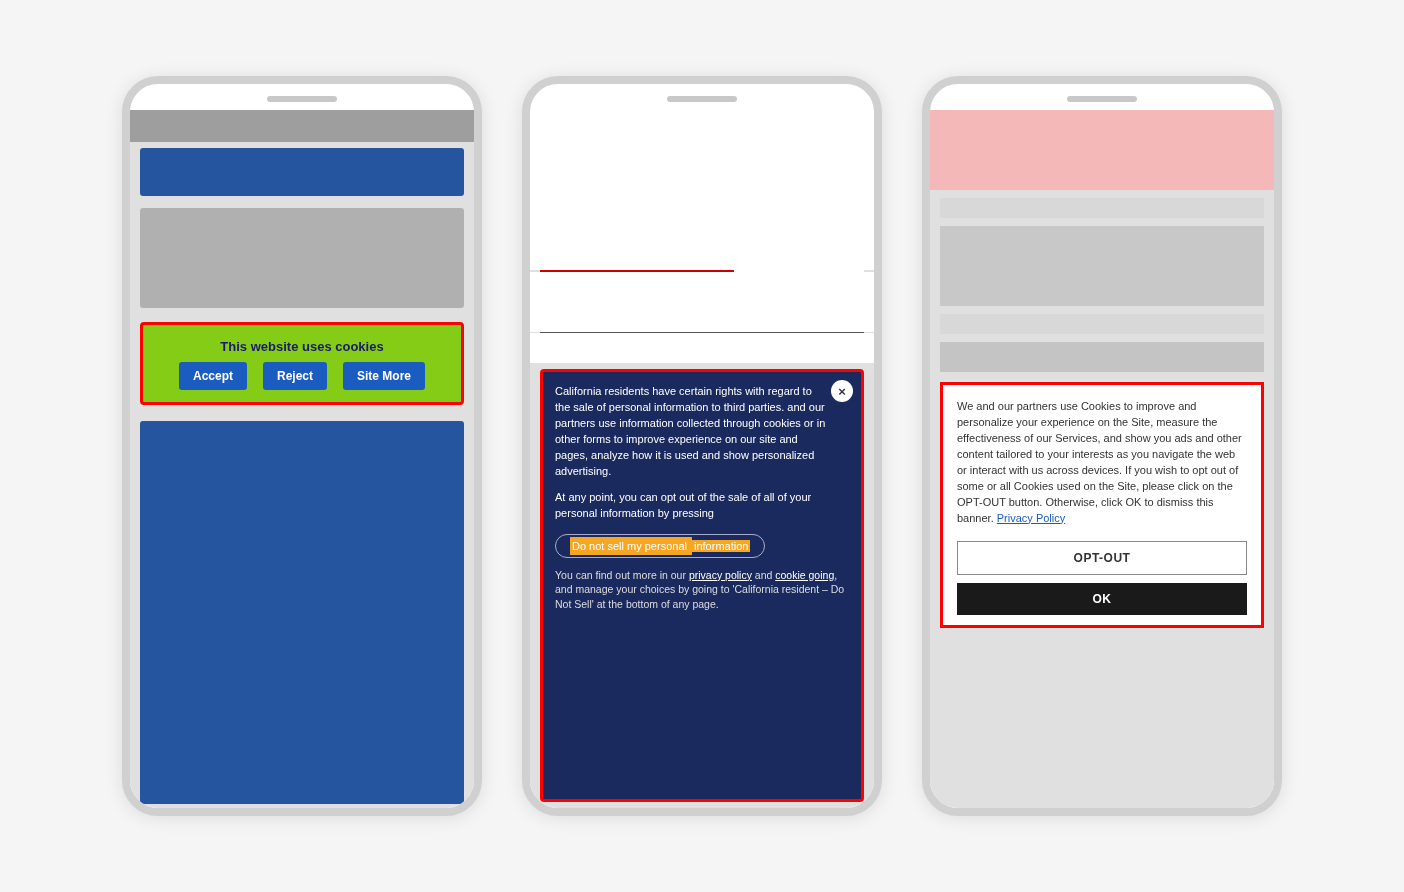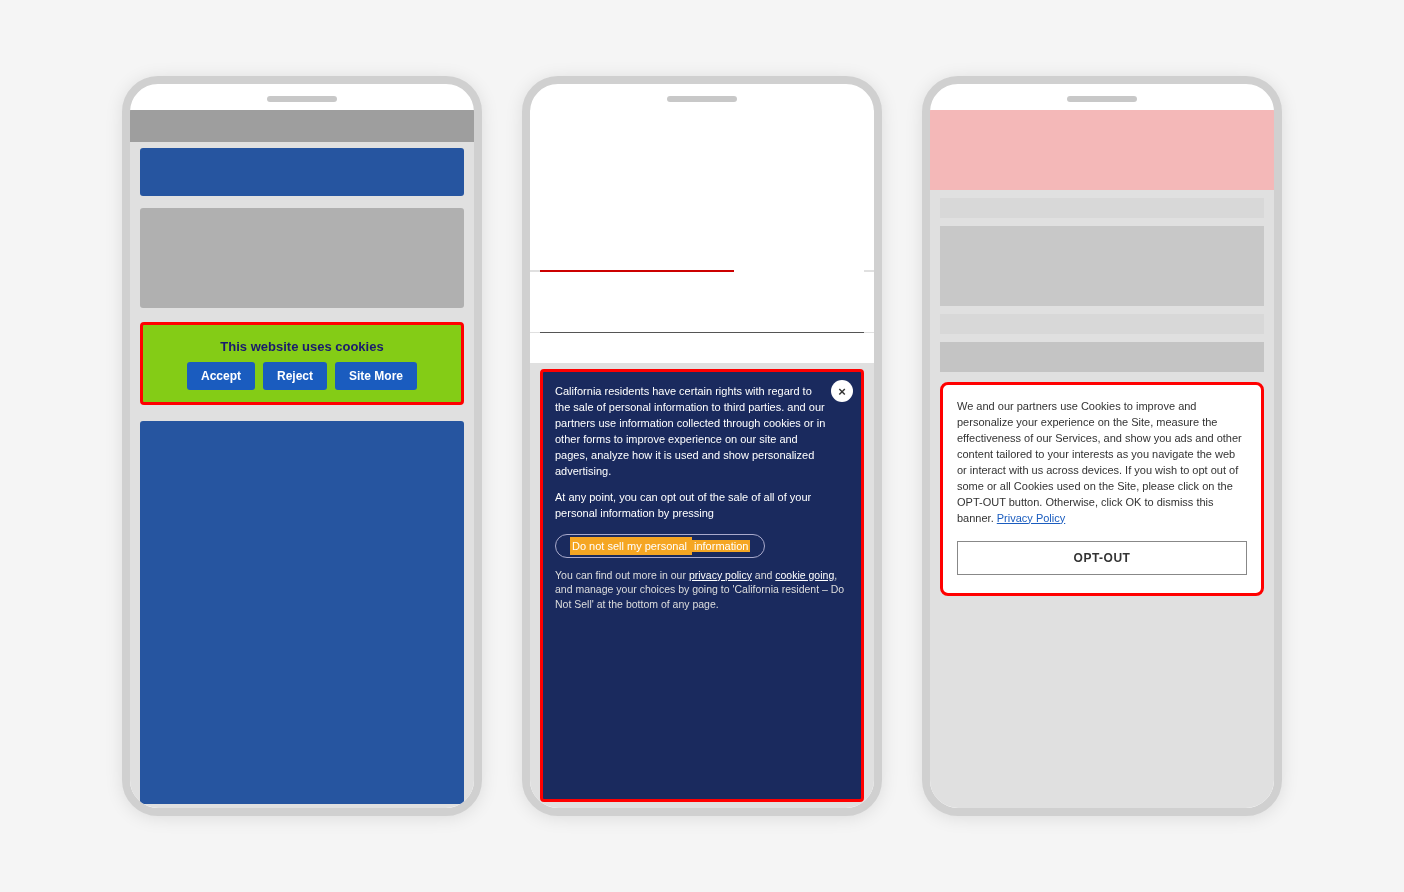--- a/index.html
+++ b/index.html
@@ -81,21 +81,21 @@
       margin-bottom: 8px;
     }
     .cookie-banner-green .body-text {
       font-size: 11px;
       color: #1a1a6e;
       line-height: 1.4;
       margin-bottom: 12px;
     }
     .cookie-banner-green .btn-row {
       display: flex;
-      gap: 8px;
+      gap: 16px;
       justify-content: center;
     }
     .btn-green {
       background: #1a5cbf;
       color: #ffffff;
       border: none;
       border-radius: 3px;
       padding: 7px 14px;
       font-size: 12px;
       cursor: pointer;
@@ -219,21 +219,21 @@
       height: 30px;
       background: #c4c4c4;
       margin: 8px 10px 0 10px;
     }
 
     
     .cookie-banner-white {
       background: #ffffff;
       border: 3px solid #ff0000;
       margin: 10px 10px 8px 10px;
-      border-radius: 8px;
+      border-radius: 0;
       padding: 14px 14px 10px 14px;
       font-size: 11px;
       color: #333;
       line-height: 1.45;
     }
     .cookie-banner-white .banner-text {
       margin-bottom: 14px;
     }
     .cookie-banner-white .banner-text a {
       color: #1a5cbf;
@@ -323,15 +323,16 @@
     <div class="p3-block-gray1"></div>
     <div class="p3-block-gray2"></div>
     <div class="p3-block-gray3"></div>
     <div class="p3-block-gray4"></div>
 
     <div class="cookie-banner-white">
       <div class="banner-text">
         <span>We and our partners use Cookies to improve and personalize your experience on the Site, measure the effectiveness of our Services, and show you ads and other content tailored to your interests as you navigate the web or interact with us across devices. If you wish to opt out of some or all Cookies used on the Site, please click on the OPT-OUT button. Otherwise, click OK to dismiss this banner.</span> <a>Privacy Policy</a>
       </div>
       <button class="opt-out-btn">OPT-OUT</button>
+      <button class="ok-btn">OK</button>
     </div>
   </div>
 </div>
 
 </body></html>

